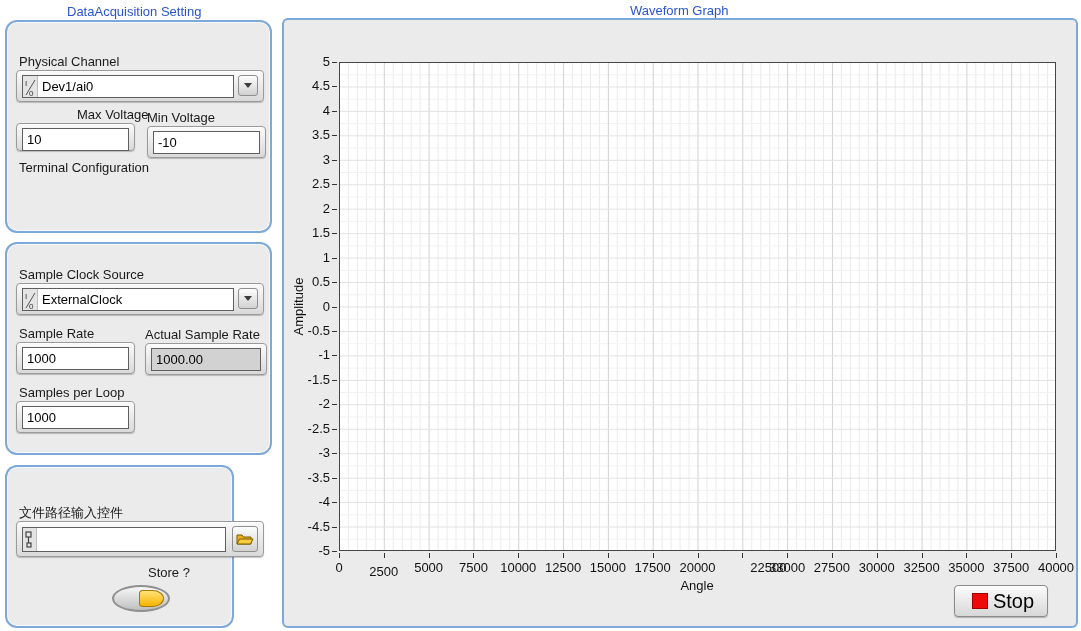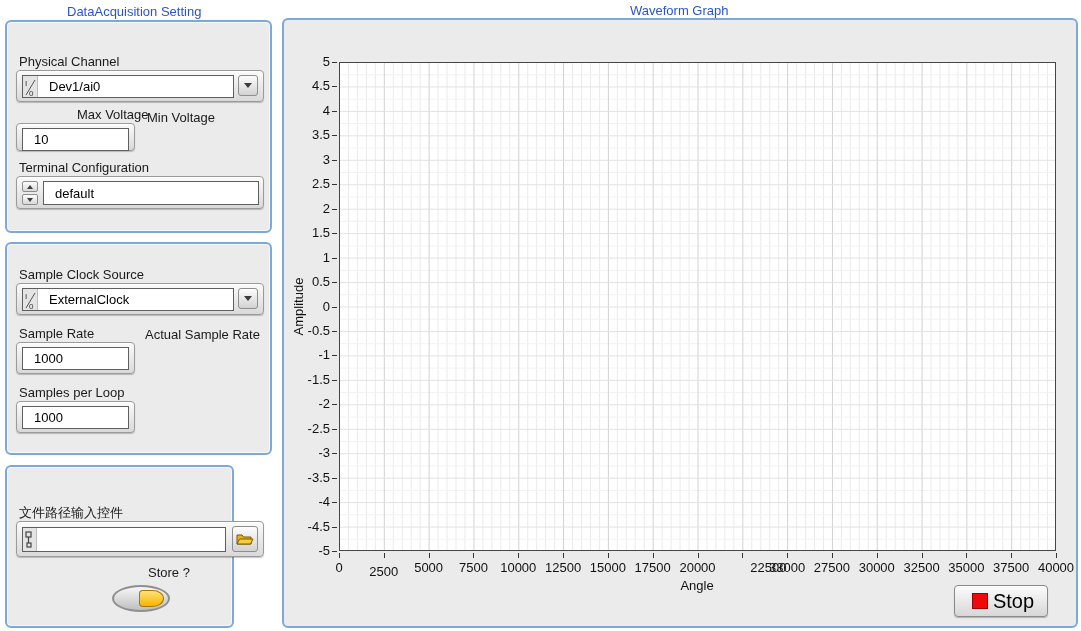--- a/index.html
+++ b/index.html
@@ -2,33 +2,33 @@
 <html><head>
 <meta charset="utf-8">
 <style>
   * { margin:0; padding:0; box-sizing:border-box; }
   html,body { background:#fff; }
   body { font-family:"Liberation Sans",sans-serif; }
   #root { position:relative; width:1081px; height:631px; background:#ffffff; overflow:hidden; }
 
   .blue-title { position:absolute; font-size:13px; color:#2a55c9; white-space:nowrap; }
 
-  .lv-panel { position:absolute; background:#ebebeb; border:2px solid #7da9d8; border-radius:6px;
+  .lv-panel { position:absolute; background:#ebebeb; border:2px solid #7da9d8; border-radius:12px;
               box-shadow: inset 0 0 0 1px #f6f9fc; }
 
   .lv-label { position:absolute; font-size:13px; color:#1a1a1a; white-space:nowrap; }
 
   .ctl { position:absolute; background:linear-gradient(180deg,#fbfbfb,#d9d9d9);
          border:1px solid #9a9a9a; border-radius:4px;
          box-shadow:0 1px 1px rgba(0,0,0,.22), inset 0 1px 0 #ffffff; }
 
   .field { position:absolute; background:#ffffff; border:1px solid #5f5f5f;
            display:flex; align-items:center; overflow:hidden; }
   .field input { border:none; outline:none; background:transparent; width:100%;
-                 font:13px "Liberation Sans",sans-serif; padding:0 11px; color:#000; }
+                 font:13px "Liberation Sans",sans-serif; padding:0 4px; color:#000; }
   .field input[readonly] { background:transparent; }
   .readonly { background:#d2d2d2; }
 
   .io-badge { width:15px; align-self:stretch; background:#e4e4e4; border-right:1px solid #bdbdbd;
               flex:0 0 15px; position:relative; }
   .io-badge svg { position:absolute; left:1px; top:2px; }
 
   .dd-btn { position:absolute; width:20px; height:21px; border:1px solid #8e8e8e; border-radius:3px;
             background:linear-gradient(180deg,#fdfdfd,#d2d2d2); cursor:pointer;
             display:flex; align-items:center; justify-content:center; }
@@ -103,35 +103,27 @@
     </div>
 
     <div class="lv-label" style="left:26px; top:85px;margin-left:44px;">Max Voltage</div>
     <div class="ctl" style="left:9px; top:101px; width:119px; height:28px;">
       <div class="field" style="left:5px; top:4px; width:107px; height:23px;">
         <input value="10" style="">
       </div>
     </div>
 
     <div class="lv-label" style="left:140px; top:88px;">Min Voltage</div>
+    <div class="ctl" style="left:140px; top:104px; width:119px; height:32px;">
+      <div class="field" style="left:5px; top:4px; width:107px; height:23px;">
+        <input value="-10" style="">
+      </div>
+    </div>
 
     <div class="lv-label" style="left:12px; top:138px;">Terminal Configuration</div>
-    <div class="ctl" style="left:9px; top:154px; width:248px; height:33px;">
-      <div class="spinner" style="left:5px; top:4px;">
-        <div class="spin-btn">
-            <span class="tri-up-s"></span>
-          </div>
-        <div class="spin-btn">
-            <span class="tri-down-s"></span>
-          </div>
-      </div>
-      <div class="field" style="left:26px; top:4px; width:216px; height:24px;">
-        <input value="default" style="">
-      </div>
-    </div>
   </div>
 
   <div class="lv-panel" style="left:5px; top:242px; width:267px; height:213px;">
     <div class="lv-label" style="left:12px; top:23px;">Sample Clock Source</div>
     <div class="ctl" style="left:9px; top:39px; width:248px; height:32px;">
       <div class="field" style="left:5px; top:4px; width:212px; height:23px;">
         <span class="io-badge">
           <svg width="13" height="19" viewBox="0 0 13 19">
             <text x="1" y="8" font-size="8" font-family="Liberation Sans" fill="#333">I</text>
             <text x="5" y="18" font-size="8" font-family="Liberation Sans" fill="#333">0</text>
@@ -146,20 +138,25 @@
     </div>
 
     <div class="lv-label" style="left:12px; top:82px;">Sample Rate</div>
     <div class="ctl" style="left:9px; top:98px; width:119px; height:32px;">
       <div class="field" style="left:5px; top:4px; width:107px; height:23px;">
         <input value="1000" style="">
       </div>
     </div>
 
     <div class="lv-label" style="left:138px; top:83px;">Actual Sample Rate</div>
+    <div class="ctl" style="left:138px; top:99px; width:122px; height:32px;">
+      <div class="field readonly" style="left:5px; top:4px; width:110px; height:23px;">
+        <input readonly="" value="1000.00" style="">
+      </div>
+    </div>
 
     <div class="lv-label" style="left:12px; top:141px;">Samples per Loop</div>
     <div class="ctl" style="left:9px; top:157px; width:119px; height:32px;">
       <div class="field" style="left:5px; top:4px; width:107px; height:23px;">
         <input value="1000" style="">
       </div>
     </div>
   </div>
 
   <div class="lv-panel" style="left:5px; top:465px; width:229px; height:163px;">

